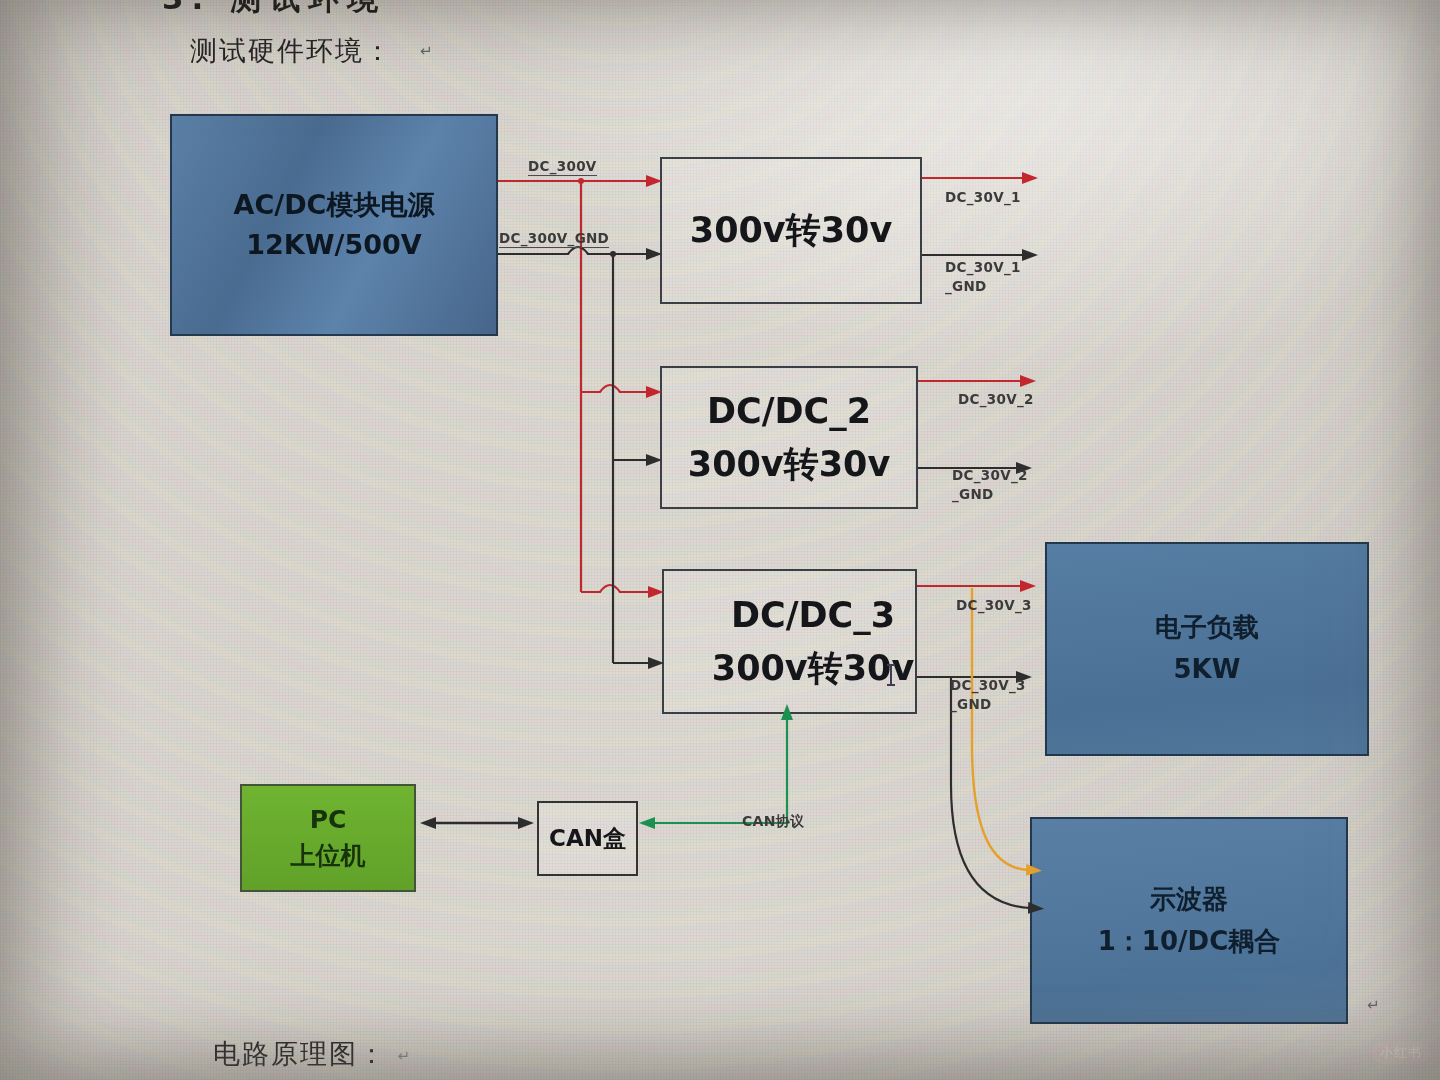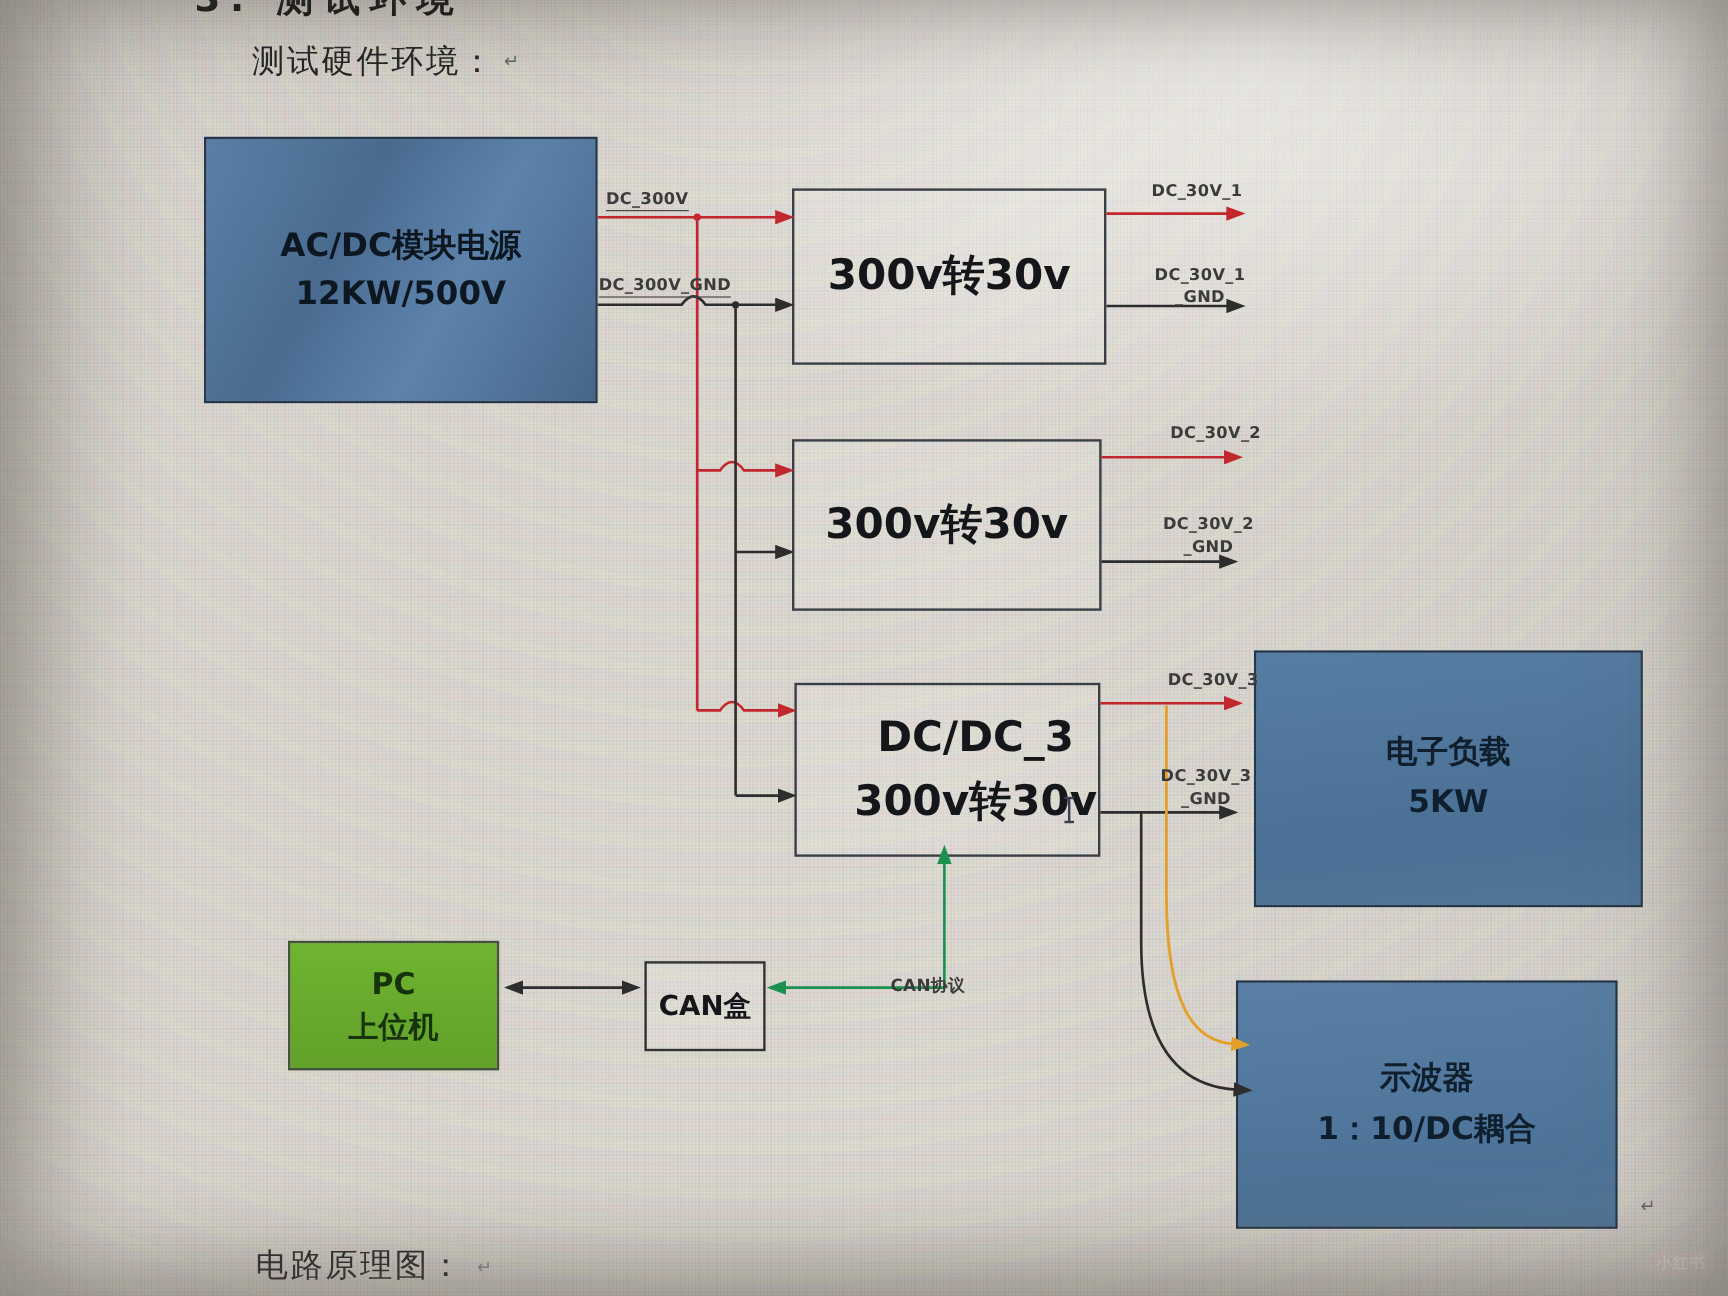--- a/index.html
+++ b/index.html
@@ -33,23 +33,23 @@
   .scope{left:1030px;top:803px;width:318px;height:207px;
     background:linear-gradient(175deg,#597fa4 0%,#4d7398 75%,#527799 100%);}
   .pc{left:240px;top:770px;width:176px;height:108px;border:2px solid #44543a;
     background:linear-gradient(180deg,#6fb431 0%,#61a129 100%);
     font-size:25px;font-weight:600;color:#17330c;line-height:1.45;}
   .canb{left:537px;top:787px;width:101px;height:75px;border:2px solid #333;
     background:rgba(255,255,255,0.12);font-size:23px;font-weight:600;color:#15161a;}
   svg.wires{position:absolute;left:0;top:0;pointer-events:none;}
   .wlabel{position:absolute;font-size:13.5px;font-weight:bold;color:#3b3b3b;letter-spacing:0.3px;white-space:nowrap;}
   .wlabel.u{border-bottom:1.5px solid #4a4a4a;padding-bottom:1px;}
-  .wlabel.c{text-align:center;line-height:19px;}
+  .wlabel.c{text-align:left;line-height:19px;margin-top:38px;}
   .headclip{position:absolute;left:162px;top:-22px;font-size:31px;font-weight:bold;letter-spacing:8px;color:#111;}
-  .sect{position:absolute;left:190px;top:33px;font-size:27px;font-weight:500;color:#242424;letter-spacing:2px;margin-left:20px;}
+  .sect{position:absolute;left:190px;top:33px;font-size:27px;font-weight:500;color:#242424;letter-spacing:2px;}
   .foot{position:absolute;left:213px;top:1036px;font-size:27px;font-weight:500;color:#2a2a2a;letter-spacing:2px;}
   .retmark{font-size:15px;color:#8a8a8a;font-weight:normal;vertical-align:middle;}
   .ret-abs{position:absolute;font-size:15px;color:#666;}
   .ibeam{position:absolute;left:885px;top:664px;width:12px;height:22px;}
   .ibeam::before{content:"";position:absolute;left:5px;top:1px;width:2px;height:20px;background:#3e3e52;}
   .ibeam::after{content:"";position:absolute;left:2px;top:0;width:8px;height:2px;background:#3e3e52;box-shadow:0 20px 0 #3e3e52;}
   .wm{position:absolute;left:1372px;top:1042px;padding:2px 8px;border-radius:11px;
     background:rgba(255,205,205,0.16);color:rgba(255,244,244,0.55);font-size:13px;font-weight:normal;letter-spacing:1px;}
 </style>
 </head>
@@ -65,20 +65,21 @@
   <div class="box acdc">
     <div class="bl">AC/DC模块电源</div>
     <div class="bl">12KW/500V</div>
   </div>
 
   <div class="box dcdc dcdc1">
     <div class="bl">300v转30v</div>
   </div>
 
   <div class="box dcdc dcdc2">
+    <div class="bl">DC/DC_2</div>
     <div class="bl">300v转30v</div>
   </div>
 
   <div class="box dcdc dcdc3">
     <div class="bl">DC/DC_3</div>
     <div class="bl">300v转30v</div>
   </div>
 
   <div class="box bluebig load">
     <div class="bl">电子负载</div>
@@ -135,21 +136,21 @@
     <path d="M917 677 H1018" fill="none" stroke-width="2.2" marker-end="url(#m-black)" stroke="#2d2d2d"></path>
 
     <path d="M972 588 V745 C972 838 995 868 1028 870" fill="none" stroke-width="2.4" marker-end="url(#m-orange)" stroke="#e5a02b"></path>
     <path d="M951 677 V785 C951 865 978 905 1030 908" fill="none" stroke-width="2.2" marker-end="url(#m-black)" stroke="#2d2d2d"></path>
 
     <path d="M434 823 H520" fill="none" stroke-width="2.4" marker-start="url(#m-black)" marker-end="url(#m-black)" stroke="#2d2d2d"></path>
 
     <path d="M653 823 H787 V718" fill="none" stroke-width="2.2" marker-start="url(#m-green)" marker-end="url(#m-green)" stroke="#1b9150"></path>
   </svg>
 
-  <div class="wlabel u" style="left:505px;top:158px;">DC_300V</div>
+  <div class="wlabel u" style="left:528px;top:158px;">DC_300V</div>
   <div class="wlabel u" style="left:499px;top:230px;">DC_300V_GND</div>
 
   <div class="wlabel c" style="left:945px;top:150px;width:105px;">DC_30V_1</div>
   <div class="wlabel c" style="left:945px;top:220px;width:110px;">
     <div>DC_30V_1</div>
     <div>_GND</div>
   </div>
 
   <div class="wlabel c" style="left:958px;top:352px;width:110px;">DC_30V_2</div>
   <div class="wlabel c" style="left:952px;top:428px;width:110px;">

